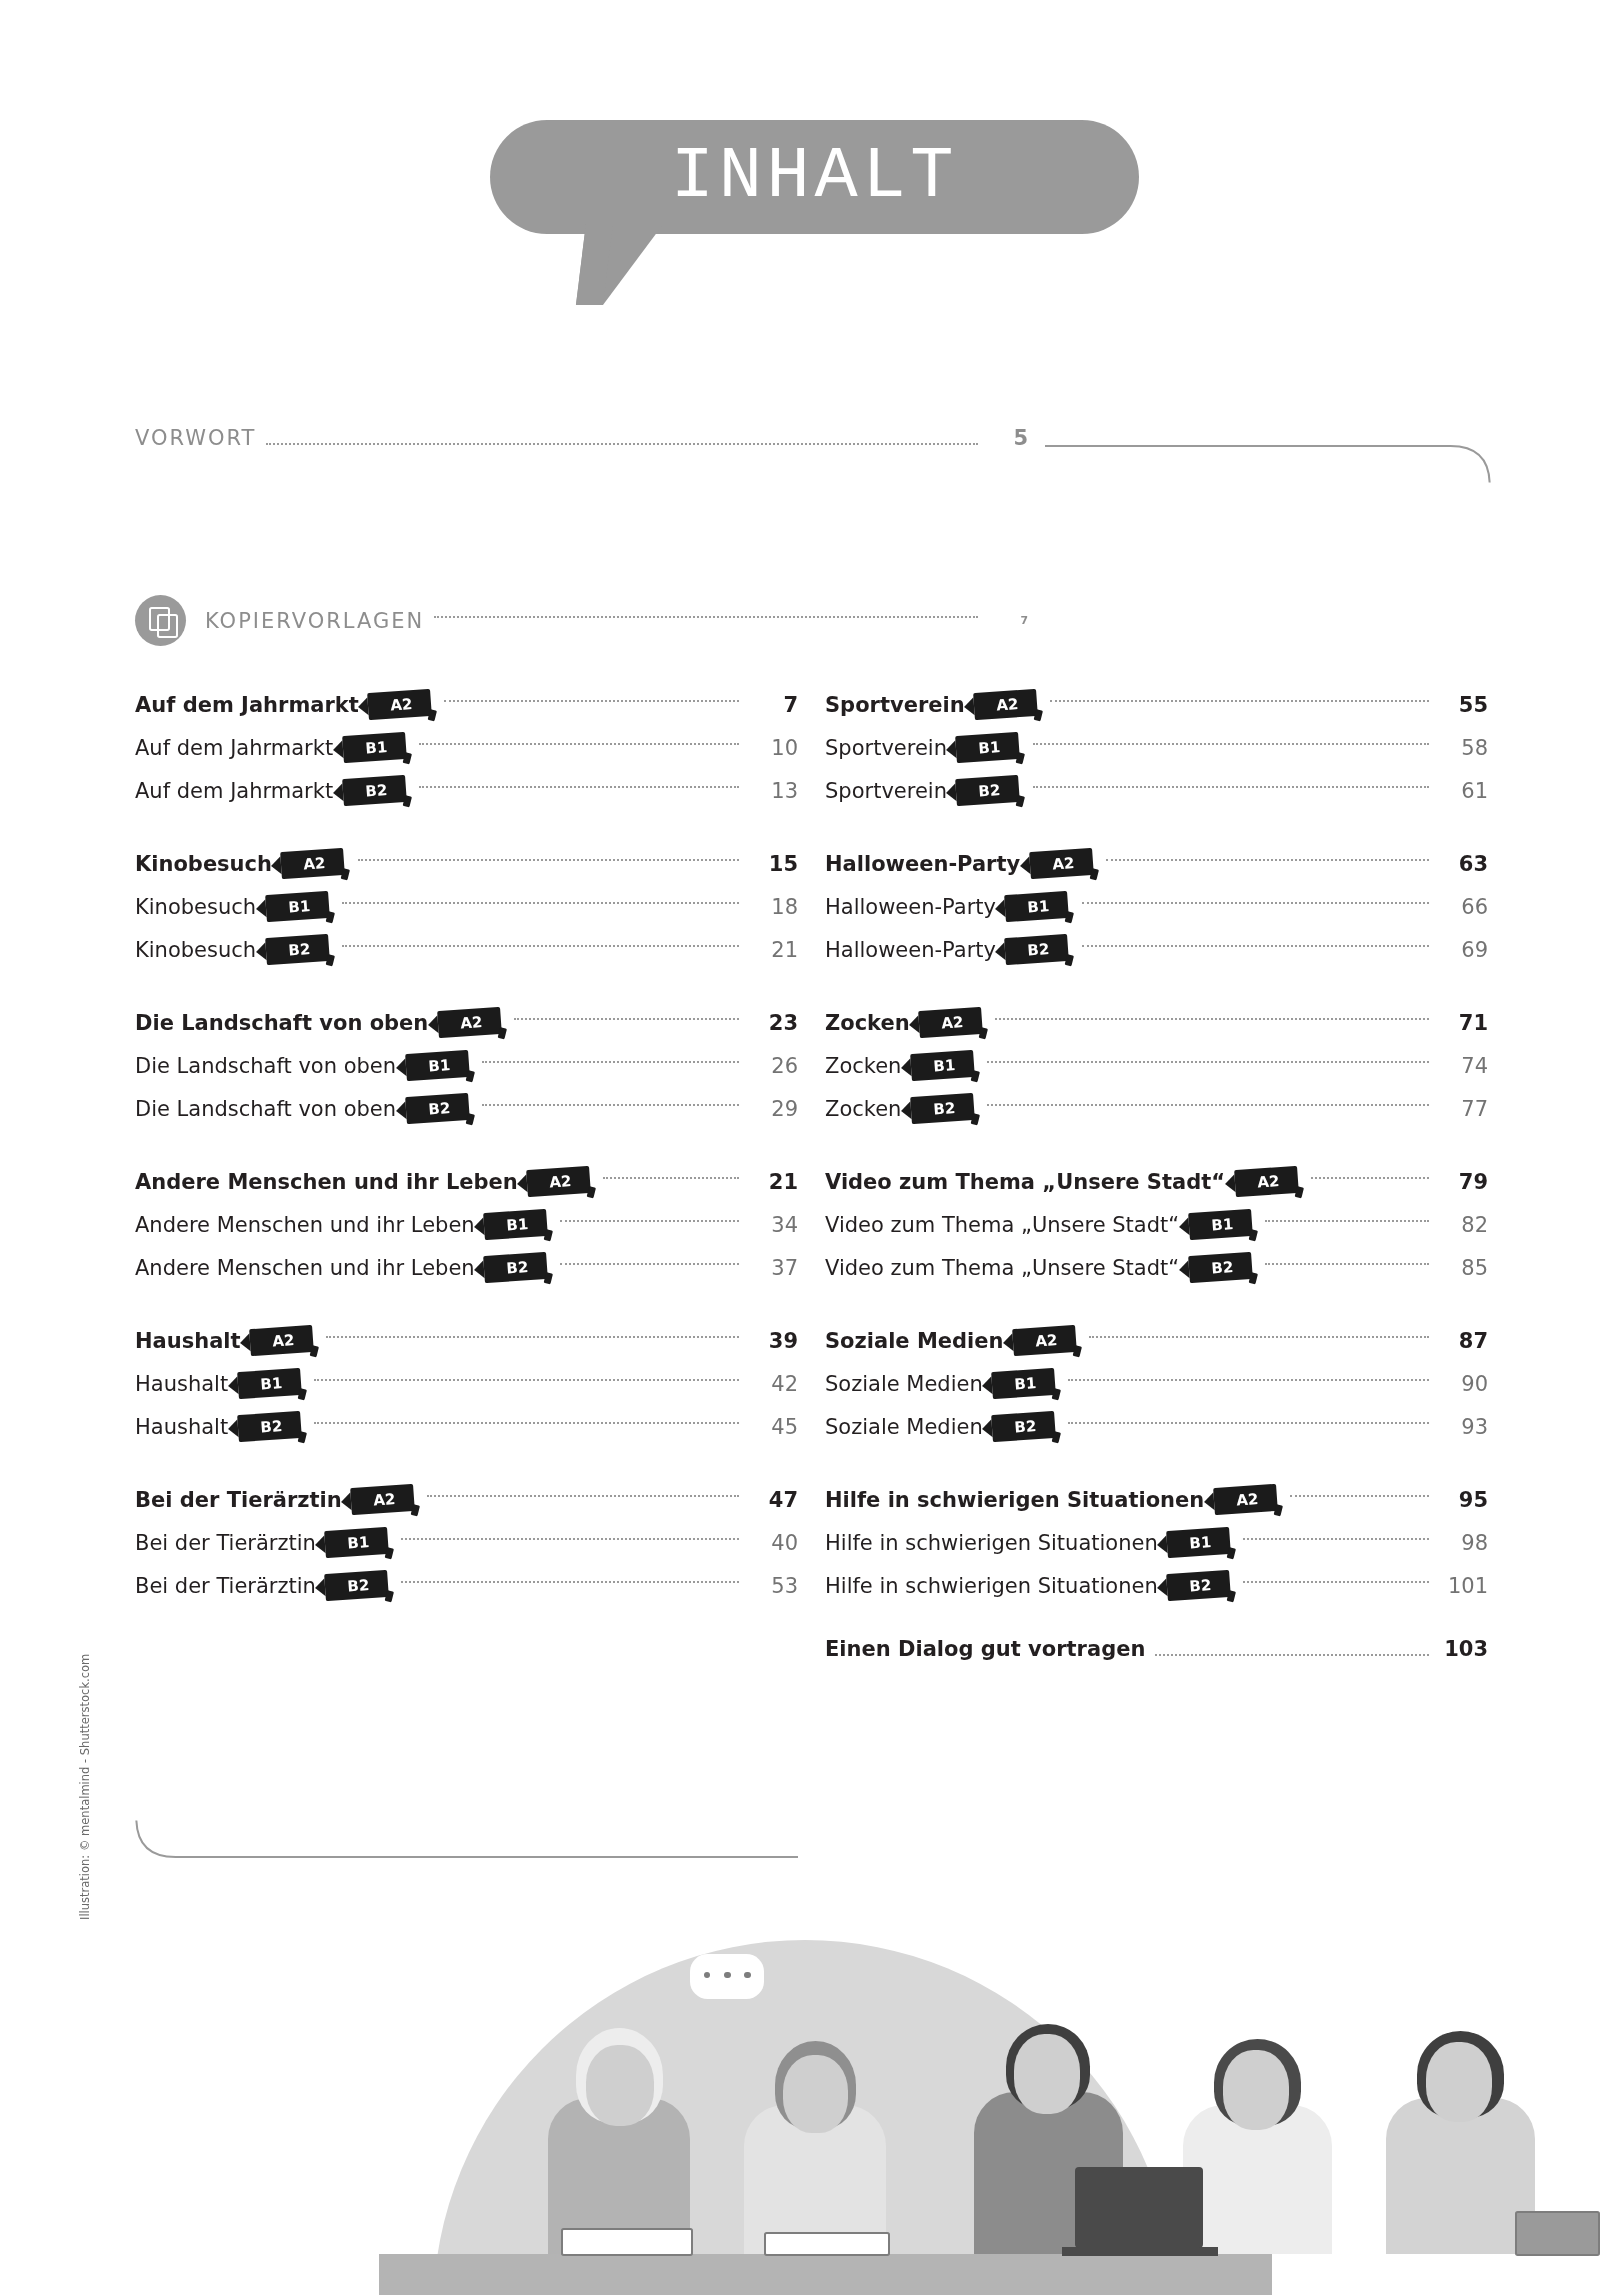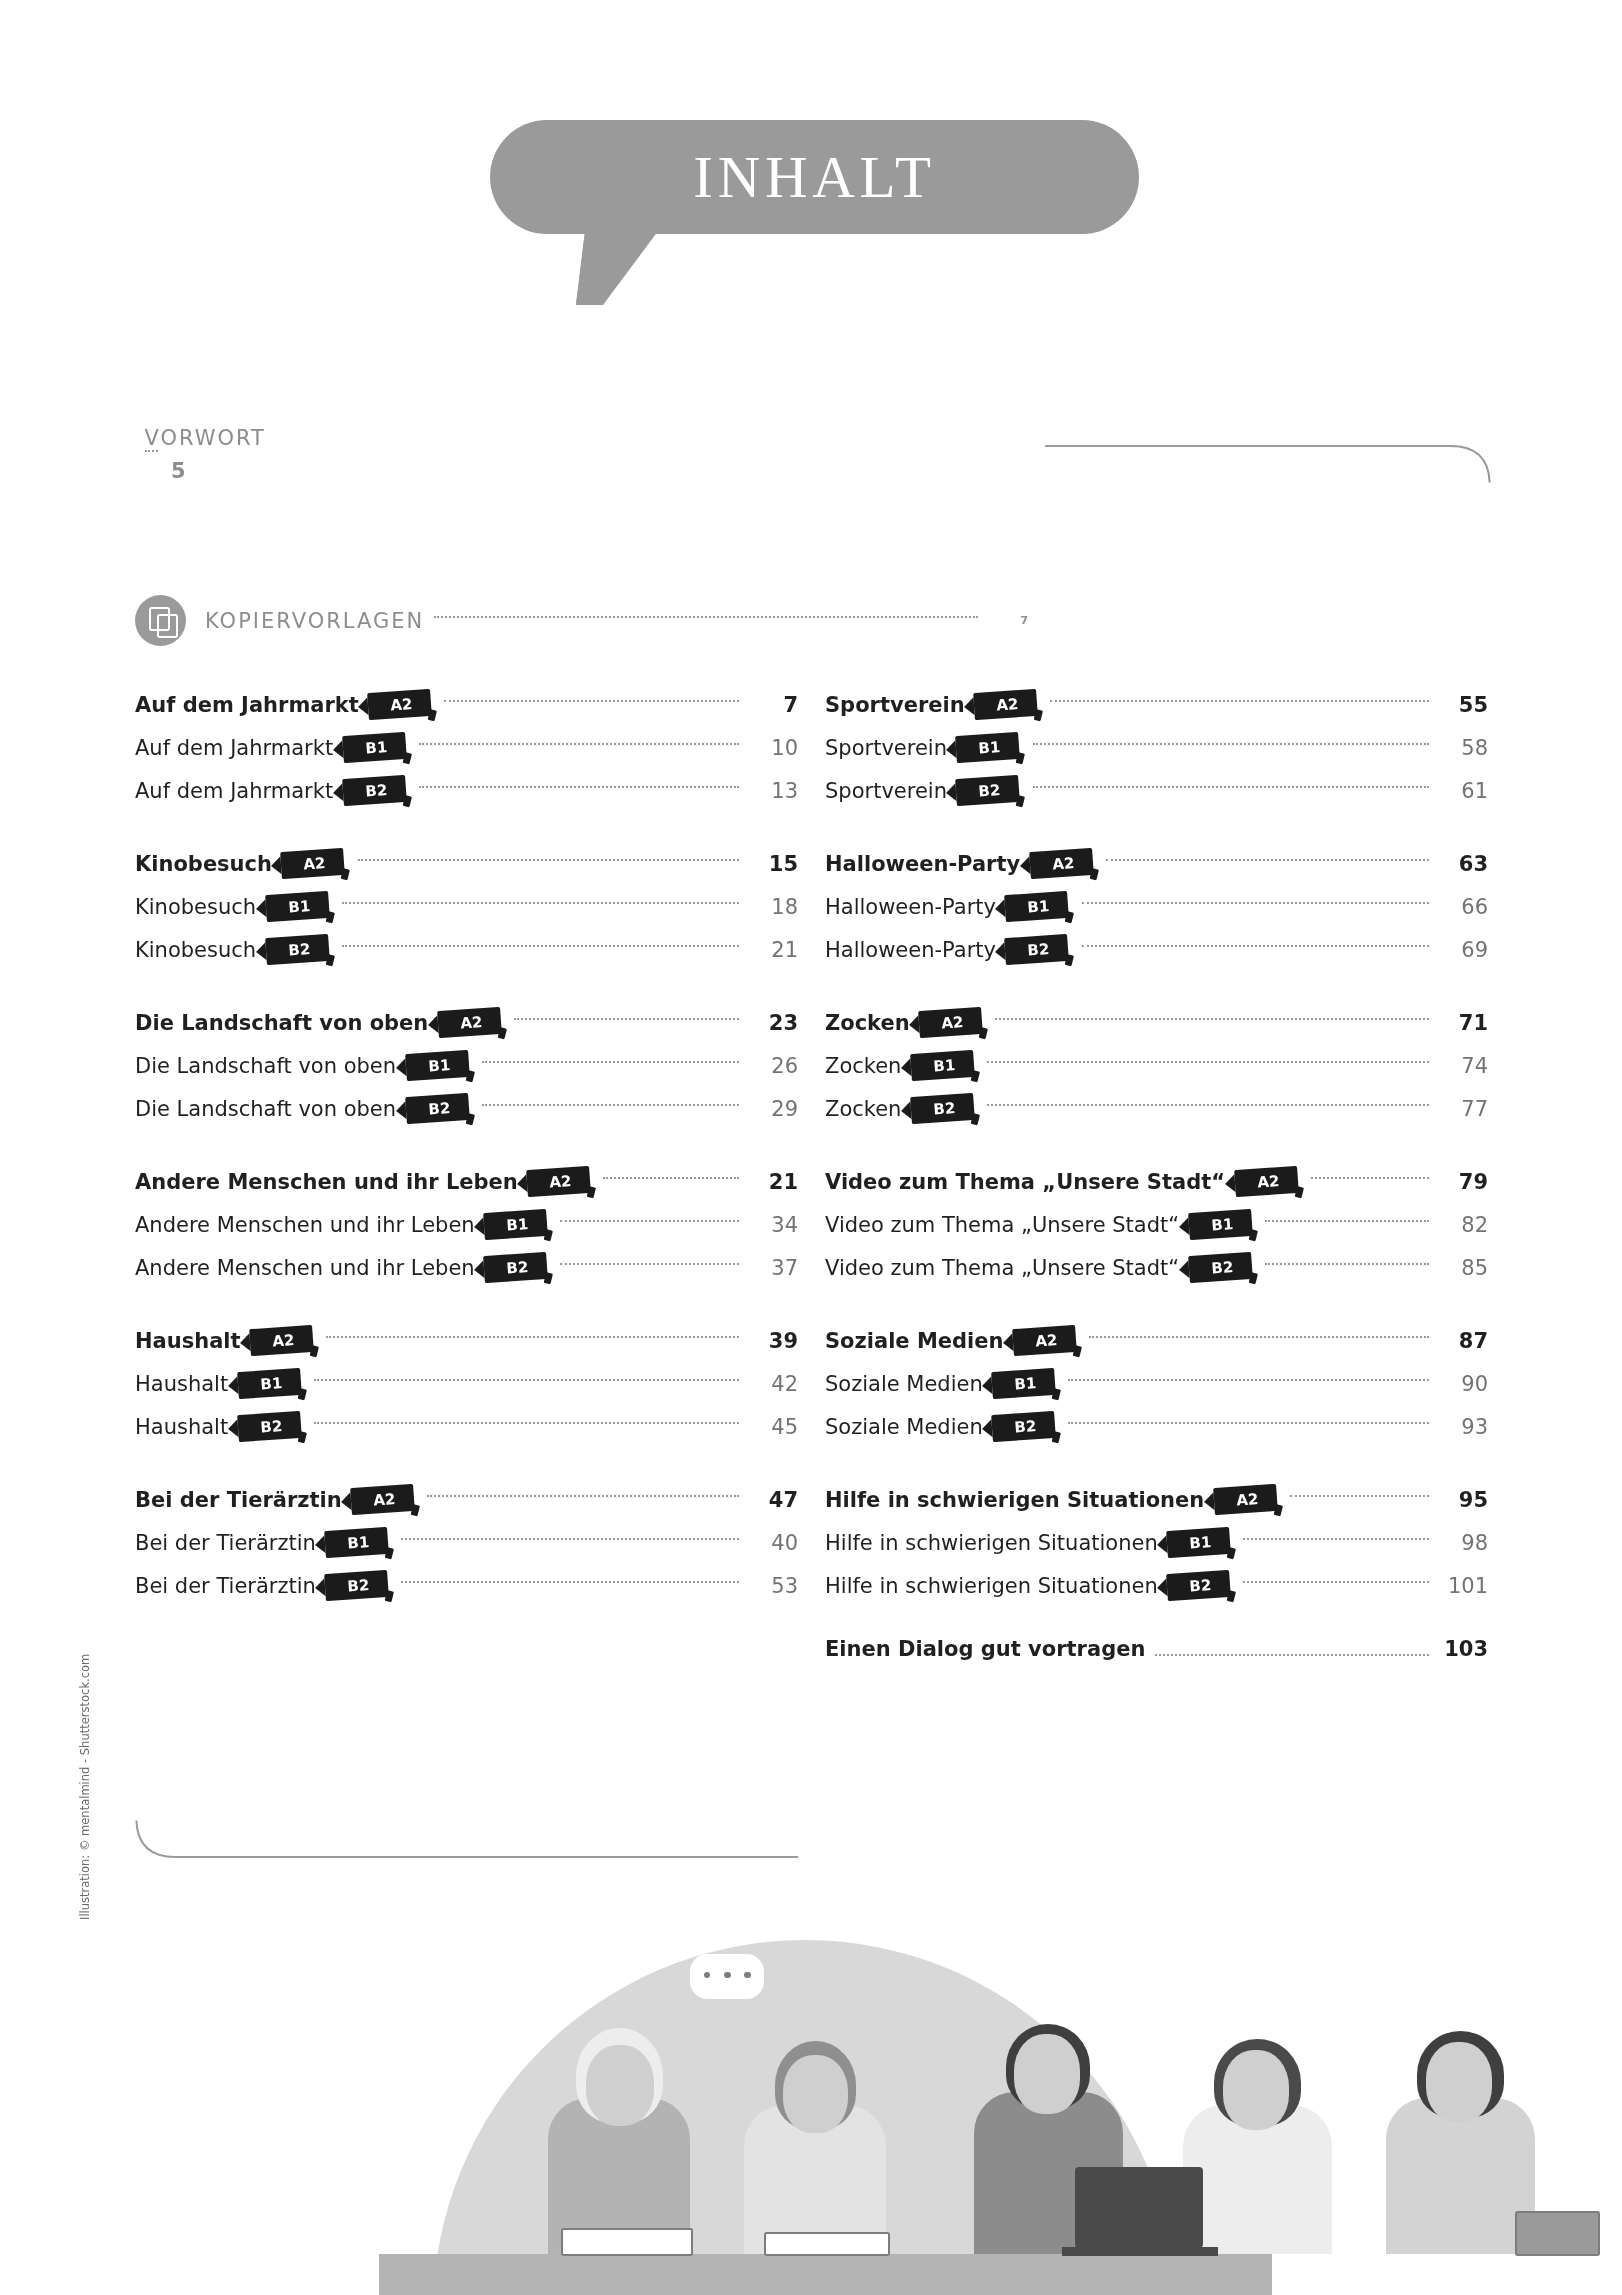--- a/index.html
+++ b/index.html
@@ -27,22 +27,22 @@
     border-radius: 57px;
   }
   #title-bubble .title-text {
     position: absolute;
     left: 0; top: 0;
     width: 100%; height: 100%;
     display: flex;
     align-items: center;
     justify-content: center;
     color: #ffffff;
-    font-family: Liberation Serif, serif;
-    font-size: 59px;
+    font-family: Liberation Mono, monospace;
+    font-size: 72px;
     font-weight: 400;
     letter-spacing: 4.7px;
   }
   #bubble-tail {
     position: absolute;
     left: 581px;
     top: 223px;
     width: 0; height: 0;
     border-left: 27px solid #9a9a9a;
     border-right: 51px solid transparent;
@@ -56,21 +56,20 @@
     position: absolute;
     left: 135px;
     top: 426px;
     width: 893px;
   }
   .toprow {
     display: flex;
     align-items: baseline;
     height: 42px;
     font-size: 21px;
-    flex-direction: column;
   }
   .toprow .label-vorwort {
     color: #8d8d8d;
     letter-spacing: 2px;
     font-weight: 400;
     white-space: nowrap;
   }
   .toprow .label-bold {
     color: #231f20;
     font-weight: bold;

